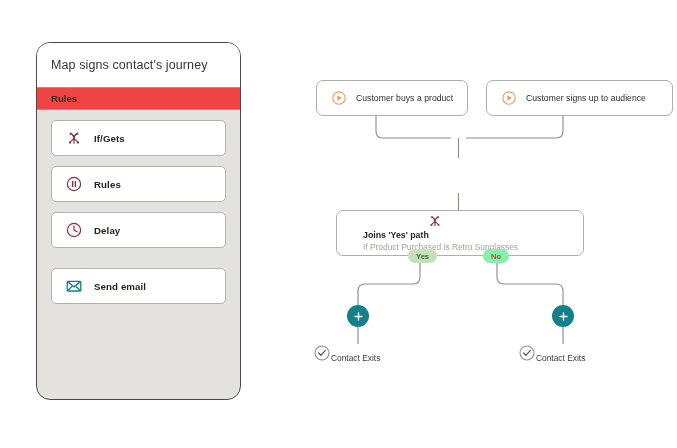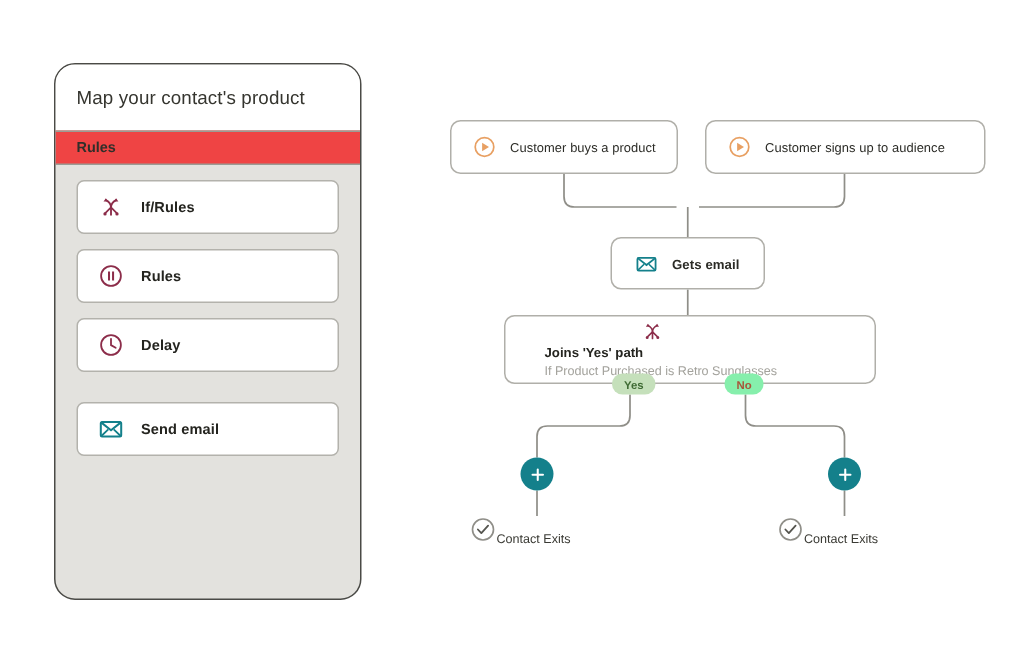--- a/index.html
+++ b/index.html
@@ -118,20 +118,21 @@
   }
   .node-text {
     font-size: 8.6px;
     color: #2b2b26;
     letter-spacing: .05px;
     white-space: nowrap;
   }
   .trigger-node {
     height: 36px;
     padding-left: 14px;
+    margin-left: 16px;
   }
   .trigger-node .node-text { margin-left: 9px; }
 
   #node-trigger-1 { left: 20px;  top: 80px; width: 152px; }
   #node-trigger-2 { left: 190px; top: 80px; width: 187px; }
 
   #node-gets-email {
     left: 127px;
     top: 158px;
     width: 103px;
@@ -227,37 +228,37 @@
     white-space: nowrap;
   }
 </style>
 </head>
 <body>
 
 <div id="root">
 
   <div class="sidebar">
 
-    <div class="sidebar-header">Map your contact's product</div>
+    <div class="sidebar-header">Map signs contact's journey</div>
 
     <div class="section-head">Rules</div>
     <div class="section-body">
 
       <div class="item-card">
         <span class="item-icon">
           <svg width="18" height="18" viewBox="0 0 18 18">
             <path d="M9 14.2 L9 9.3 M9 9.3 Q9 6.2 5.6 4.4 M9 9.3 Q9 6.2 12.4 4.4" fill="none" stroke="#8c2d4a" stroke-width="1.25" stroke-linecap="round"></path>
             <path d="M5.6 3.2 L4.0 5.4 L7.0 5.4 Z" fill="#8c2d4a"></path>
             <path d="M12.4 3.2 L10.9 5.4 L13.9 5.4 Z" fill="#8c2d4a"></path>
             <circle cx="5.0" cy="13.6" r="1.1" fill="#8c2d4a"></circle>
             <circle cx="13.0" cy="13.6" r="1.1" fill="#8c2d4a"></circle>
             <path d="M9 9.3 L5.0 13.2 M9 9.3 L13.0 13.2" fill="none" stroke="#8c2d4a" stroke-width="1.15" stroke-linecap="round"></path>
           </svg>
         </span>
-        <span class="item-label">If/Rules</span>
+        <span class="item-label">If/Gets</span>
       </div>
 
       <div class="item-card">
         <span class="item-icon">
           <svg width="18" height="18" viewBox="0 0 18 18">
             <circle cx="9" cy="9" r="6.6" fill="none" stroke="#8c2d4a" stroke-width="1.2"></circle>
             <rect x="7.0" y="6.0" width="1.35" height="6" fill="#8c2d4a"></rect>
             <rect x="9.7" y="6.0" width="1.35" height="6" fill="#8c2d4a"></rect>
           </svg>
         </span>
@@ -329,30 +330,20 @@
     <div class="node trigger-node" id="node-trigger-2">
       <span class="node-icon">
         <svg width="16" height="16" viewBox="0 0 16 16">
           <circle cx="8" cy="8" r="6.2" fill="none" stroke="#e8a063" stroke-width="1.15"></circle>
           <path d="M6.4 5.2 L11.0 8.0 L6.4 10.8 Z" fill="#e8a063"></path>
         </svg>
       </span>
       <span class="node-text">Customer signs up to audience</span>
     </div>
 
-    <div class="node" id="node-gets-email">
-      <span class="node-icon">
-        <svg width="16" height="16" viewBox="0 0 18 18">
-          <rect x="2.2" y="4.4" width="13.6" height="9.6" rx="1" fill="none" stroke="#14808b" stroke-width="1.35"></rect>
-          <path d="M2.2 4.4 L9 9.8 L15.8 4.4" fill="none" stroke="#14808b" stroke-width="1.35"></path>
-          <path d="M2.2 14.0 L7.2 9.2 M15.8 14.0 L10.8 9.2" fill="none" stroke="#14808b" stroke-width="1.2"></path>
-        </svg>
-      </span>
-      <span class="node-text">Gets email</span>
-    </div>
 
     <div class="node" id="node-ifelse">
       <div class="ifelse-inner">
         <span class="node-icon">
           <svg width="18" height="18" viewBox="0 0 18 18">
             <path d="M9 14.2 L9 9.3 M9 9.3 Q9 6.2 5.6 4.4 M9 9.3 Q9 6.2 12.4 4.4" fill="none" stroke="#8c2d4a" stroke-width="1.25" stroke-linecap="round"></path>
             <path d="M5.6 3.2 L4.0 5.4 L7.0 5.4 Z" fill="#8c2d4a"></path>
             <path d="M12.4 3.2 L10.9 5.4 L13.9 5.4 Z" fill="#8c2d4a"></path>
             <circle cx="5.0" cy="13.6" r="1.1" fill="#8c2d4a"></circle>
             <circle cx="13.0" cy="13.6" r="1.1" fill="#8c2d4a"></circle>

